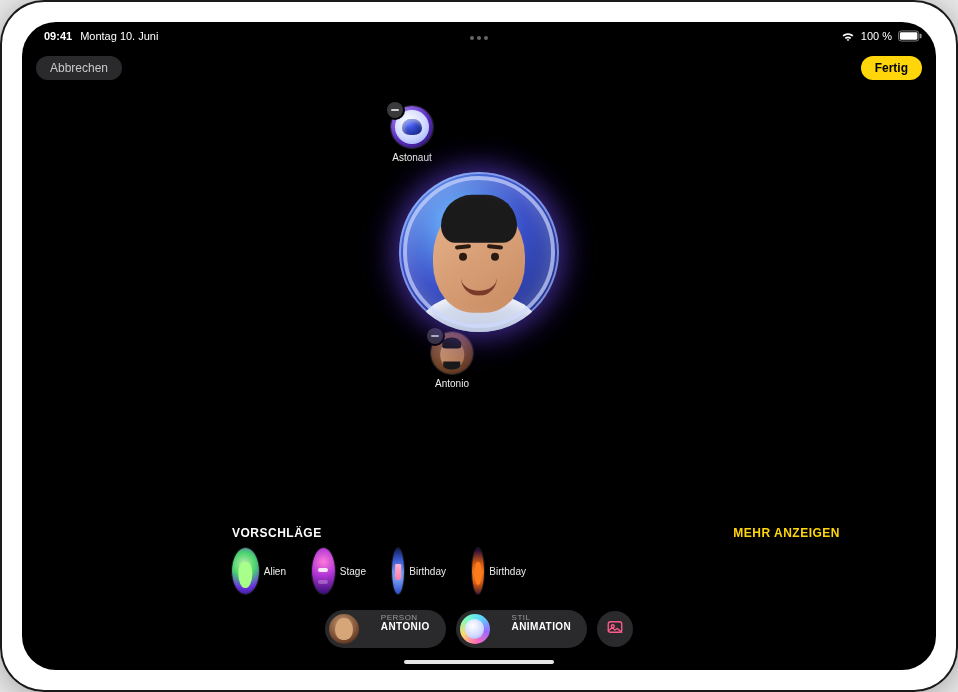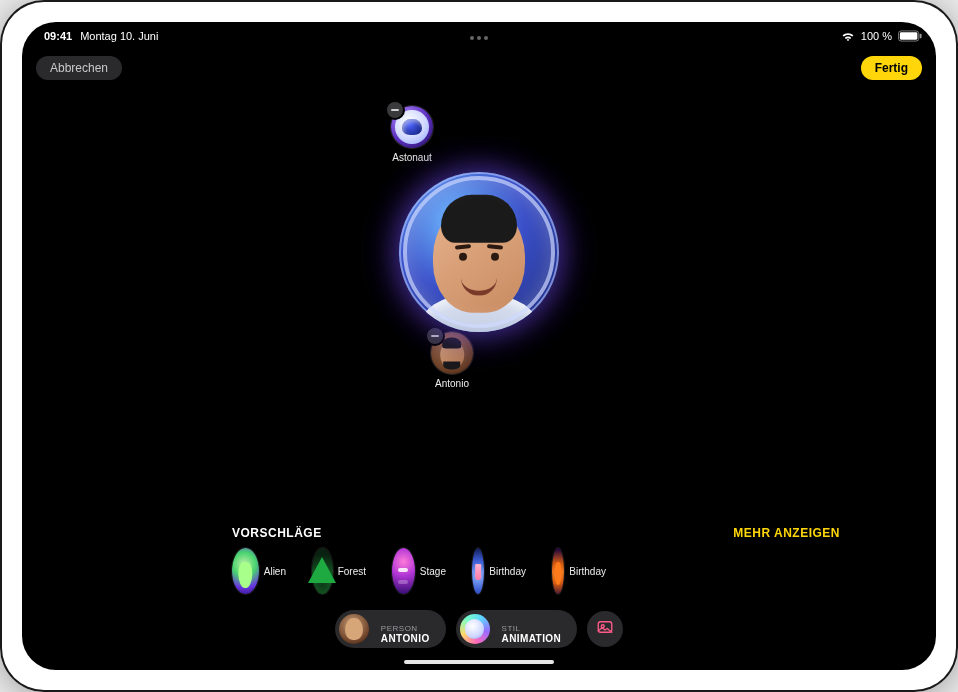--- a/index.html
+++ b/index.html
@@ -267,21 +267,21 @@
     padding: 8px 18px;
     width: 196px;
   }
   .describe-icon { color: #ff4f7b; display:flex; }
   .describe input {
     background: transparent; border: 0; outline: 0;
     color: #cfcfd2; font-size: 13px; width: 100%;
     font-family: inherit;
   }
   .chip {
-    display: flex; align-items: flex-end; gap: 12px;
+    display: flex; align-items: flex-start; gap: 22px;
     background: #2a2a2c;
     border-radius: 22px;
     padding: 4px 16px 4px 4px;
     cursor: pointer;
   }
   .chip .chip-av {
     width: 30px; height: 30px; border-radius: 50%;
   }
   .chip-text { display: flex; flex-direction: column; line-height: 1.05; }
   .chip-top { font-size: 8px; color: #9a9a9e; letter-spacing: .5px; text-transform: uppercase; }
@@ -389,24 +389,20 @@
         <span class="sugg-title">VORSCHLÄGE</span>
         <span class="more-link">MEHR ANZEIGEN</span>
       </div>
 
       <div class="sugg-row">
         <div class="sugg-item">
           <div class="sugg-thumb th-alien"></div>
           <span class="sugg-label">Alien</span>
         </div>
         <div class="sugg-item">
-          <div class="sugg-thumb th-forest"></div>
-          <span class="sugg-label">Forest</span>
-        </div>
-        <div class="sugg-item">
           <div class="sugg-thumb th-stage"></div>
           <span class="sugg-label">Stage</span>
         </div>
         <div class="sugg-item">
           <div class="sugg-thumb th-birthday"></div>
           <span class="sugg-label">Birthday</span>
         </div>
         <div class="sugg-item">
           <div class="sugg-thumb th-halloween"></div>
           <span class="sugg-label">Birthday</span>

